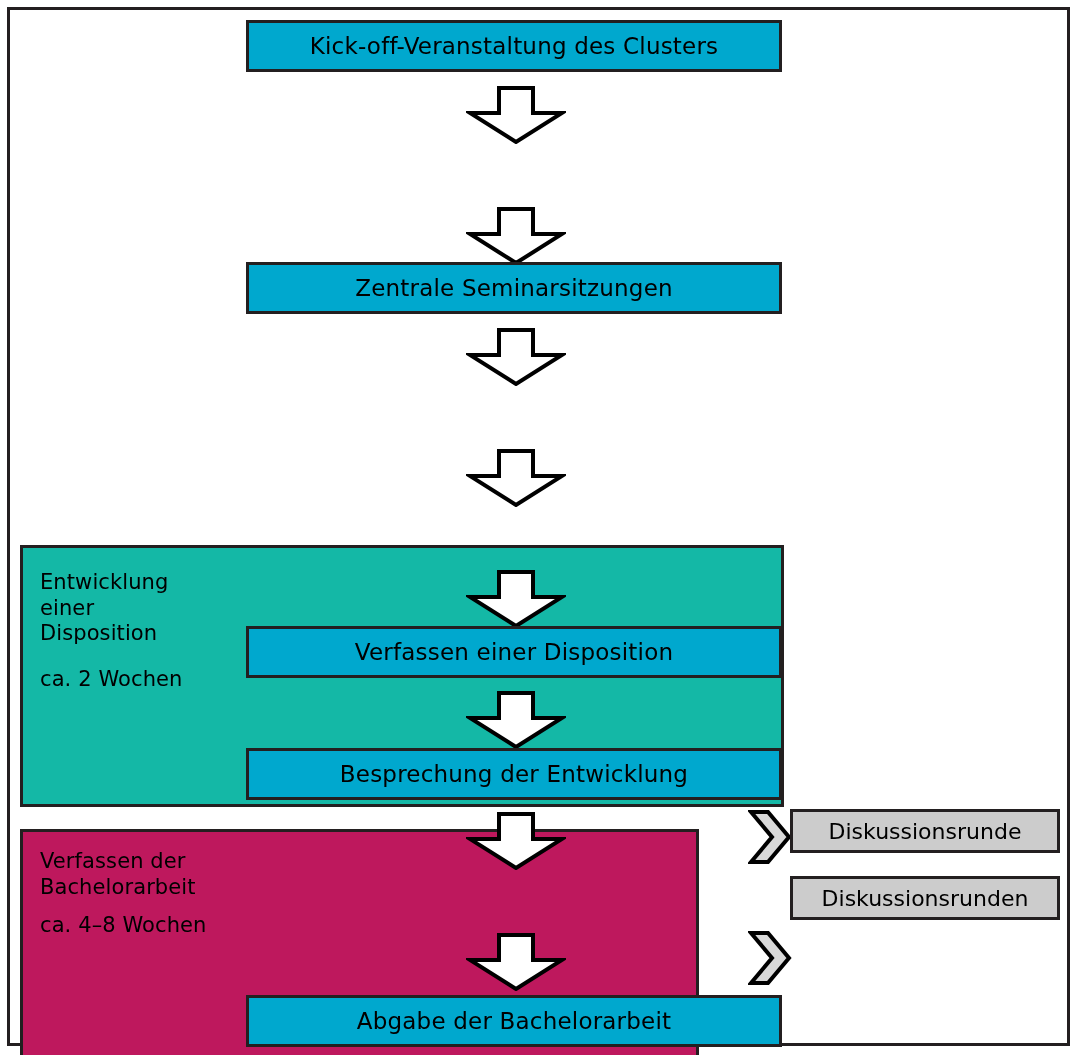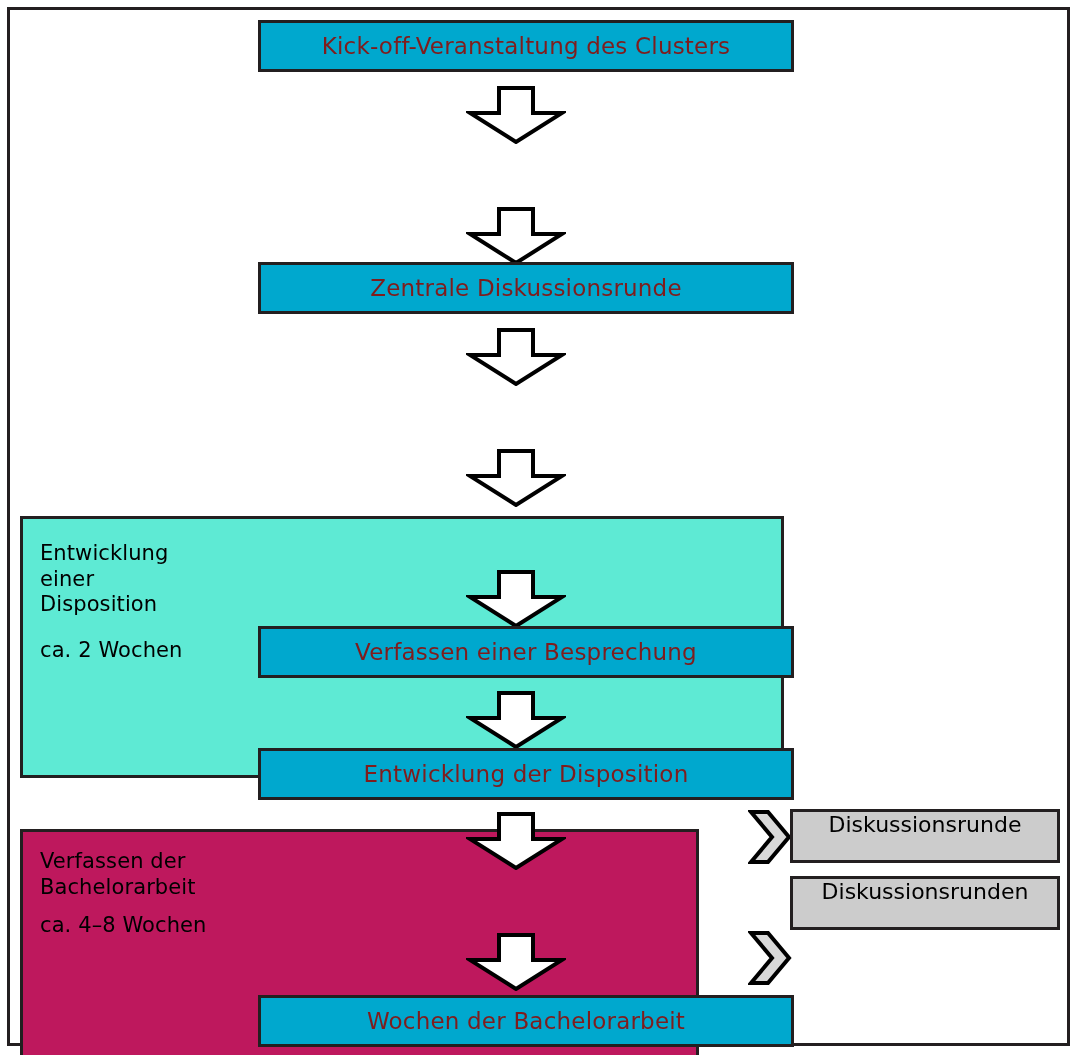--- a/index.html
+++ b/index.html
@@ -29,24 +29,24 @@
     background: transparent;
   }
   
   .group-panel {
     position: absolute;
     box-sizing: border-box;
     border: 3px solid #231f20;
   }
   #panel-disposition {
     left: 20px;
-    top: 516px;
+    top: 545px;
     width: 764px;
     height: 262px;
-    background: #5eead4;
+    background: #14b8a6;
   }
   #panel-bachelor {
     left: 20px;
     top: 829px;
     width: 679px;
     height: 251px;
     background: #be185d;
   }
   .panel-label {
     position: absolute;
@@ -57,30 +57,30 @@
     letter-spacing: 0.1px;
   }
   #panel-disposition .panel-title { left: 17px; top: 22px; }
   #panel-disposition .panel-duration { left: 17px; top: 119px; }
   #panel-bachelor .panel-title { left: 17px; top: 17px; }
   #panel-bachelor .panel-duration { left: 17px; top: 81px; }
 
   
   .step-box {
     position: absolute;
-    left: 258px;
+    left: 246px;
     width: 536px;
     height: 52px;
     background: #00a8ce;
     border: 3px solid #231f20;
     box-sizing: border-box;
     display: flex;
     align-items: center;
     justify-content: center;
-    color: #7f1d1d;
+    color: #000000;
     font-size: 23px;
     letter-spacing: 0.2px;
   }
 
   
   .down-arrow {
     position: absolute;
     left: 466px;
     width: 100px;
     height: 58px;
@@ -93,25 +93,26 @@
     width: 44px;
     height: 54px;
   }
   .chevron svg { display: block; width: 100%; height: 100%; }
 
   
   .side-box {
     position: absolute;
     left: 790px;
     width: 270px;
-    height: 54px;
+    height: 44px;
     background: #cccccc;
     border: 3px solid #231f20;
     box-sizing: border-box;
     display: flex;
+    align-items: center;
     justify-content: center;
     color: #000000;
     font-size: 22px;
   }
 </style>
 </head>
 <body>
 
 <div id="canvas">
 
@@ -186,25 +187,25 @@
     <span>Diskussionsrunde</span>
   </div>
   <div class="side-box" style="top:876px">
     <span>Diskussionsrunden</span>
   </div>
 
   <div class="step-box" style="top:20px">
     <span>Kick-off-Veranstaltung des Clusters</span>
   </div>
   <div class="step-box" style="top:262px">
-    <span>Zentrale Diskussionsrunde</span>
+    <span>Zentrale Seminarsitzungen</span>
   </div>
   <div class="step-box" style="top:626px">
-    <span>Verfassen einer Besprechung</span>
+    <span>Verfassen einer Disposition</span>
   </div>
   <div class="step-box" style="top:748px">
-    <span>Entwicklung der Disposition</span>
+    <span>Besprechung der Entwicklung</span>
   </div>
   <div class="step-box" style="top:995px">
-    <span>Wochen der Bachelorarbeit</span>
+    <span>Abgabe der Bachelorarbeit</span>
   </div>
 
 </div>
 
 </body></html>

